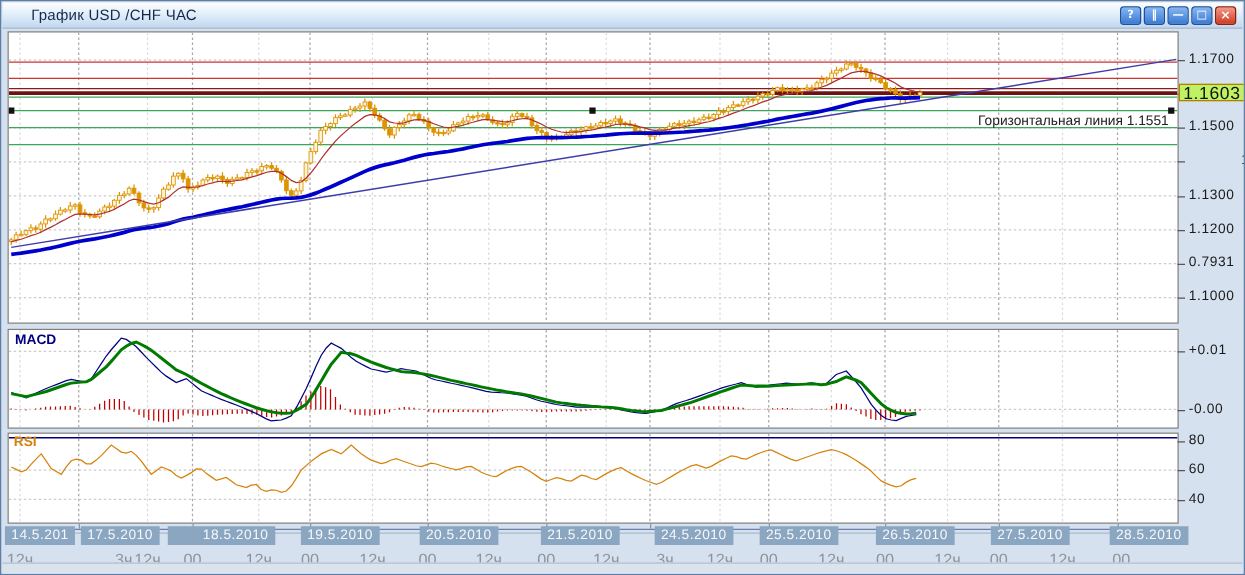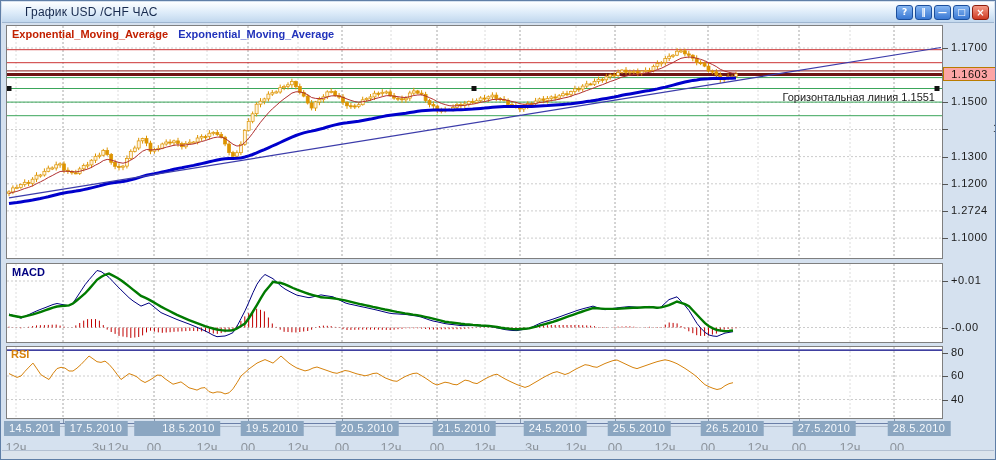--- a/index.html
+++ b/index.html
@@ -15,22 +15,22 @@
         display:flex;align-items:center;justify-content:center;font-family:"DejaVu Sans",sans-serif;line-height:1;}
   .wbtn.close{background:linear-gradient(to bottom,#f39a86,#cf3b22);border-color:#8e1d0c;font-size:10px;}
   .panel{position:absolute;background:#fff;border:1px solid #7f7f7f;box-sizing:border-box;}
   .panel svg{display:block;}
   .ind-label{position:absolute;font-size:11px;font-weight:bold;}
   .ema-labels{position:absolute;left:11px;top:27px;font-size:11px;font-weight:bold;white-space:nowrap;}
   .ema-red{color:#c22000;} .ema-blue{color:#2233bb;margin-left:7px;}
   .hline-label{position:absolute;right:60px;top:90px;font-size:11px;color:#222;}
   .axis-label{position:absolute;left:950px;font-size:11px;color:#1a1a1a;letter-spacing:.5px;}
   .axis-tick{position:absolute;left:941px;width:6px;height:1px;background:#555;}
-  .price-badge{position:absolute;left:942px;width:53px;height:14px;background:#fca5a5;border:1px solid #b97c00;
-               box-sizing:border-box;font-size:11px;color:#14100a;text-align:center;line-height:12px;letter-spacing:.5px;}
+  .price-badge{position:absolute;left:942px;width:53px;height:14px;background:#bef264;border:1px solid #b97c00;
+               box-sizing:border-box;font-size:14px;color:#14100a;text-align:center;line-height:12px;letter-spacing:.5px;}
   .date-badge{position:absolute;transform:translateX(-50%);background:#8ba6c1;color:#f4f8fc;
               font-size:11px;padding:1px 5px 2px 5px;white-space:nowrap;letter-spacing:.4px;}
   .time-label{position:absolute;transform:translateX(-50%);color:#8d949c;font-size:13px;top:439px;}
   .axis-rule{position:absolute;height:1px;}
   .bottom-strip{position:absolute;left:1px;right:1px;top:449px;height:9px;background:#dbe3ec;border-top:1px solid #b3c0d2;}
   .day-tick{position:absolute;width:1px;height:4px;background:#8496ae;top:418px;}
 </style>
 </head>
 <body>
 
@@ -700,43 +700,39 @@
         <line x1="707.0" y1="346" x2="707.0" y2="417" stroke="#a8a8a8" stroke-width="1" stroke-dasharray="2,2"></line>
         <line x1="798.0" y1="346" x2="798.0" y2="417" stroke="#a8a8a8" stroke-width="1" stroke-dasharray="2,2"></line>
         <line x1="893.0" y1="346" x2="893.0" y2="417" stroke="#a8a8a8" stroke-width="1" stroke-dasharray="2,2"></line>
         <line x1="6" y1="375.0" x2="941" y2="375.0" stroke="#cccccc" stroke-width="1" stroke-dasharray="2,2"></line>
         <line x1="6" y1="398.5" x2="941" y2="398.5" stroke="#cccccc" stroke-width="1" stroke-dasharray="2,2"></line>
         <line x1="6" y1="349.1" x2="941" y2="349.1" stroke="#000080" stroke-width="1.2"></line>
         <polyline points="8.0,372.6 12.0,374.5 16.0,376.4 20.0,375.0 24.0,370.3 28.0,366.1 32.0,362.1 36.0,367.9 40.0,373.8 44.0,376.2 48.0,378.5 52.0,372.5 56.0,367.6 60.0,366.3 64.0,367.1 68.0,370.0 72.0,370.0 76.0,367.1 80.0,363.5 84.0,359.3 88.0,355.0 92.0,357.8 96.0,360.7 100.0,361.4 104.0,360.1 108.0,363.3 112.0,367.9 116.0,373.2 120.0,378.5 124.0,375.6 128.0,372.6 132.0,374.0 136.0,375.9 140.0,379.4 144.0,381.5 148.0,379.5 152.0,377.1 156.0,374.1 160.0,374.3 164.0,377.7 168.0,380.5 172.0,383.2 176.0,382.1 180.0,380.9 184.0,383.8 188.0,386.8 192.0,387.9 196.0,389.1 200.0,387.1 204.0,386.6 208.0,390.6 212.0,392.0 216.0,390.9 220.0,391.2 224.0,392.9 228.0,391.8 232.0,387.8 236.0,381.7 240.0,375.0 244.0,371.5 248.0,367.9 252.0,365.0 256.0,362.1 260.0,360.3 264.0,358.6 268.0,360.3 272.0,362.1 276.0,358.6 280.0,355.0 284.0,358.6 288.0,362.1 292.0,364.8 296.0,367.1 300.0,368.5 304.0,369.9 308.0,368.9 312.0,367.0 316.0,366.0 320.0,367.4 324.0,368.8 328.0,370.2 332.0,371.6 336.0,372.3 340.0,370.9 344.0,369.5 348.0,370.2 352.0,371.6 356.0,372.9 360.0,373.8 364.0,374.8 368.0,373.9 372.0,372.5 376.0,372.1 380.0,374.4 384.0,376.8 388.0,378.4 392.0,379.8 396.0,380.3 400.0,377.9 404.0,375.6 408.0,373.9 412.0,372.5 416.0,372.1 420.0,374.4 424.0,376.8 428.0,379.5 432.0,382.3 436.0,384.0 440.0,382.6 444.0,381.2 448.0,381.9 452.0,383.3 456.0,383.8 460.0,381.5 464.0,379.1 468.0,379.9 472.0,381.8 476.0,382.6 480.0,380.3 484.0,377.9 488.0,375.9 492.0,374.1 496.0,373.2 500.0,375.6 504.0,377.9 508.0,379.9 512.0,381.8 516.0,383.6 520.0,385.0 524.0,386.4 528.0,385.0 532.0,382.6 536.0,380.3 540.0,377.9 544.0,375.6 548.0,373.6 552.0,371.7 556.0,370.7 560.0,372.1 564.0,373.5 568.0,372.1 572.0,369.7 576.0,367.5 580.0,365.6 584.0,363.7 588.0,364.3 592.0,365.7 596.0,366.3 600.0,364.4 604.0,362.5 608.0,361.0 612.0,359.6 616.0,359.0 620.0,360.9 624.0,362.8 628.0,364.7 632.0,366.5 636.0,367.6 640.0,366.2 644.0,364.8 648.0,363.4 652.0,362.0 656.0,360.7 660.0,359.7 664.0,358.8 668.0,359.6 672.0,361.0 676.0,362.7 680.0,365.0 684.0,367.4 688.0,370.1 692.0,372.9 696.0,376.0 700.0,380.1 704.0,383.7 708.0,385.7 712.0,387.3 716.0,388.5 720.0,387.6 724.0,384.7 728.0,382.7 732.0,381.7" fill="none" stroke="#d6820c" stroke-width="1"></polyline>
       </svg>
   </div>
 
-  <div class="ema-labels">
-    <span class="ema-red">Exponential_Moving_Average</span>
-    <span class="ema-blue">Exponential_Moving_Average</span>
-  </div>
   <div class="hline-label">Горизонтальная линия 1.1551</div>
   <div class="ind-label" style="left:11px;top:265px;color:#000080;">MACD</div>
   <div class="ind-label" style="left:10px;top:347px;color:#d6820c;">RSI</div>
 
   <div id="price-axis">
       <div class="axis-tick" style="top: 47px;"></div>
       <div class="axis-label" style="top: 40px;">1.1700</div>
       <div class="axis-tick" style="top: 74px;"></div>
       <div class="axis-label" style="top: 67px;">1.1600</div>
       <div class="axis-tick" style="top: 101px;"></div>
       <div class="axis-label" style="top: 94px;">1.1500</div>
       <div class="axis-tick" style="top: 128px;"></div>
       <div class="axis-label" style="top: 121px; margin-left: 42px;">1.1400</div>
       <div class="axis-tick" style="top: 156px;"></div>
       <div class="axis-label" style="top: 149px;">1.1300</div>
       <div class="axis-tick" style="top: 183px;"></div>
       <div class="axis-label" style="top: 176px;">1.1200</div>
       <div class="axis-tick" style="top: 210px;"></div>
-      <div class="axis-label" style="top: 203px;">1.2724</div>
+      <div class="axis-label" style="top: 203px;">0.7931</div>
       <div class="axis-tick" style="top: 237px;"></div>
       <div class="axis-label" style="top: 230px;">1.1000</div>
     </div>
   <div id="macd-axis">
       <div class="axis-tick" style="top: 280px;"></div>
       <div class="axis-label" style="top: 273px;">+0.01</div>
       <div class="axis-tick" style="top: 327px;"></div>
       <div class="axis-label" style="top: 320px;">-0.00</div>
     </div>
   <div id="rsi-axis">

